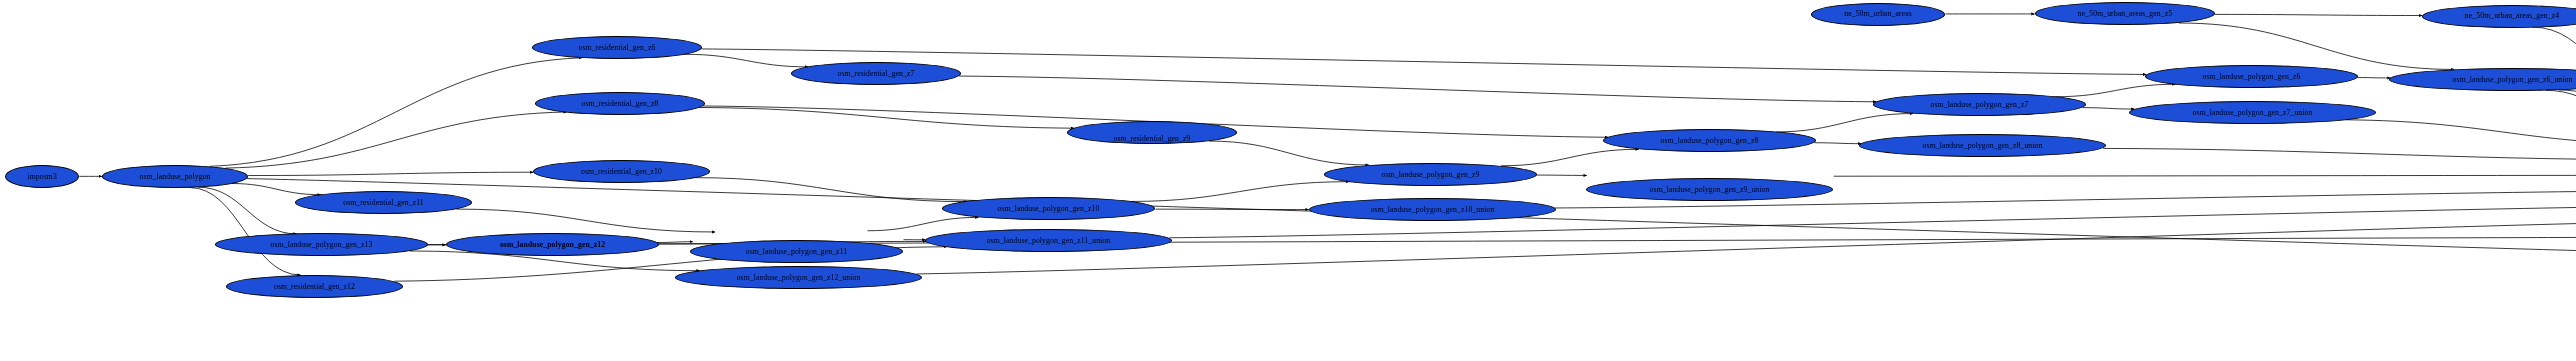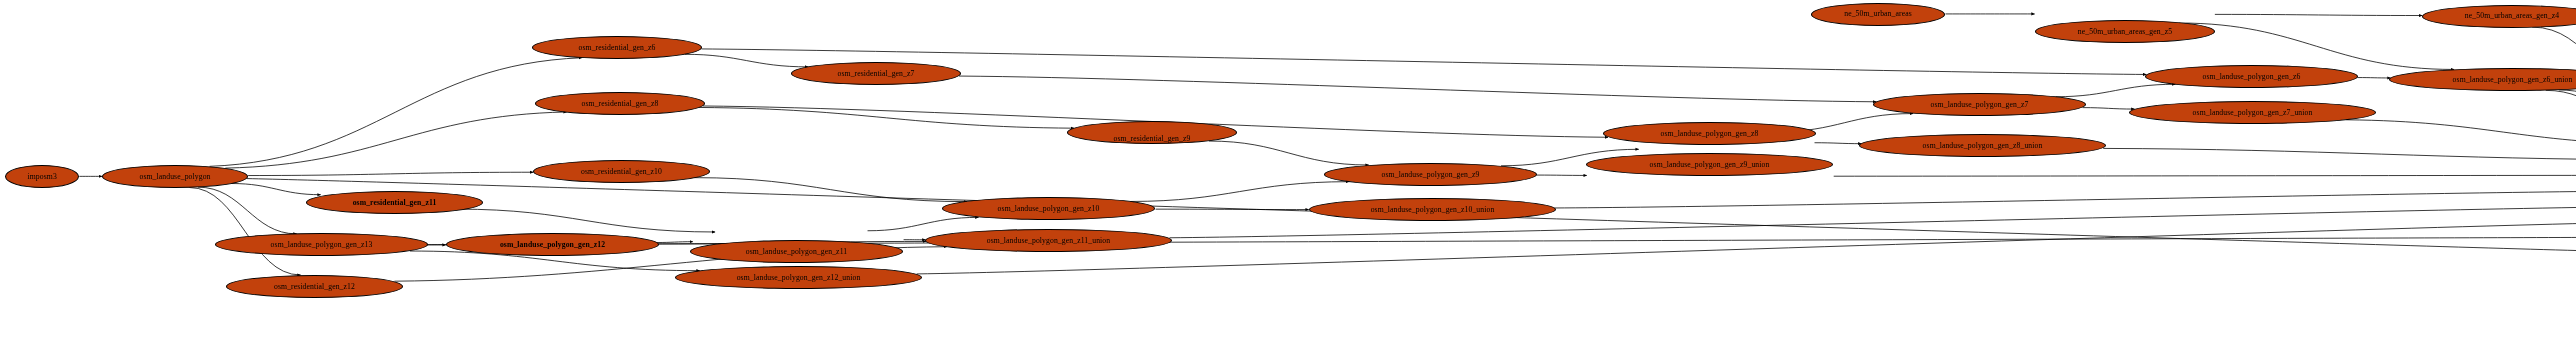--- a/index.html
+++ b/index.html
@@ -22,21 +22,21 @@
     width: 2741px;
     height: 362px;
     pointer-events: none;
   }
   .node {
     position: absolute;
     display: flex;
     align-items: center;
     justify-content: center;
     box-sizing: border-box;
-    background: #c2410c;
+    background: #1d4ed8;
     border: 0.7px solid #000000;
     border-radius: 50%;
     color: #000000;
     white-space: nowrap;
     z-index: 3;
   }
   .node-label {
     font-size: 7.7px;
     line-height: 1;
     letter-spacing: 0.1px;
@@ -115,21 +115,21 @@
       </div>
       <div class="node" style="left: 535px; top: 92px; width: 170px; height: 23px;">
         <span class="node-label">osm_residential_gen_z8</span>
       </div>
       <div class="node" style="left: 1067px; top: 121px; width: 170px; height: 23px; align-items: flex-end;">
         <span class="node-label">osm_residential_gen_z9</span>
       </div>
       <div class="node" style="left: 533px; top: 160px; width: 177px; height: 23px;">
         <span class="node-label">osm_residential_gen_z10</span>
       </div>
-      <div class="node" style="left: 306px; top: 191px; width: 177px; height: 23px; font-weight: bold;">
+      <div class="node" style="left: 295px; top: 191px; width: 177px; height: 23px;">
         <span class="node-label">osm_residential_gen_z11</span>
       </div>
       <div class="node" style="left: 226px; top: 275px; width: 177px; height: 23px;">
         <span class="node-label">osm_residential_gen_z12</span>
       </div>
       <div class="node" style="left: 215px; top: 233px; width: 213px; height: 23px;">
         <span class="node-label">osm_landuse_polygon_gen_z13</span>
       </div>
       <div class="node" style="left: 446px; top: 233px; width: 213px; height: 23px; font-weight: bold;">
         <span class="node-label">osm_landuse_polygon_gen_z12</span>
@@ -145,45 +145,45 @@
       </div>
       <div class="node" style="left: 942px; top: 197px; width: 213px; height: 23px;">
         <span class="node-label">osm_landuse_polygon_gen_z10</span>
       </div>
       <div class="node" style="left: 1309px; top: 198px; width: 247px; height: 23px;">
         <span class="node-label">osm_landuse_polygon_gen_z10_union</span>
       </div>
       <div class="node" style="left: 1324px; top: 163px; width: 213px; height: 23px;">
         <span class="node-label">osm_landuse_polygon_gen_z9</span>
       </div>
-      <div class="node" style="left: 1586px; top: 153px; width: 247px; height: 23px;">
+      <div class="node" style="left: 1586px; top: 178px; width: 247px; height: 23px;">
         <span class="node-label">osm_landuse_polygon_gen_z9_union</span>
       </div>
-      <div class="node" style="left: 1603px; top: 122px; width: 213px; height: 23px;">
+      <div class="node" style="left: 1603px; top: 129px; width: 213px; height: 23px;">
         <span class="node-label">osm_landuse_polygon_gen_z8</span>
       </div>
       <div class="node" style="left: 1859px; top: 134px; width: 247px; height: 23px;">
         <span class="node-label">osm_landuse_polygon_gen_z8_union</span>
       </div>
       <div class="node" style="left: 1873px; top: 93px; width: 213px; height: 23px;">
         <span class="node-label">osm_landuse_polygon_gen_z7</span>
       </div>
       <div class="node" style="left: 2129px; top: 101px; width: 247px; height: 23px;">
         <span class="node-label">osm_landuse_polygon_gen_z7_union</span>
       </div>
       <div class="node" style="left: 2145px; top: 65px; width: 213px; height: 23px;">
         <span class="node-label">osm_landuse_polygon_gen_z6</span>
       </div>
       <div class="node" style="left: 2389px; top: 68px; width: 247px; height: 23px;">
         <span class="node-label">osm_landuse_polygon_gen_z6_union</span>
       </div>
       <div class="node" style="left: 1811px; top: 2.6px; width: 134px; height: 23px;">
         <span class="node-label">ne_50m_urban_areas</span>
       </div>
-      <div class="node" style="left: 2035px; top: 20px; width: 180px; height: 23px; text-align: center;">
+      <div class="node" style="left: 2035px; top: 2px; width: 180px; height: 23px; text-align: center;">
         <span class="node-label">ne_50m_urban_areas_gen_z5</span>
       </div>
       <div class="node" style="left: 2422px; top: 4.6px; width: 180px; height: 23px;">
         <span class="node-label">ne_50m_urban_areas_gen_z4</span>
       </div>
     </div>
 
 </div>
 
 

